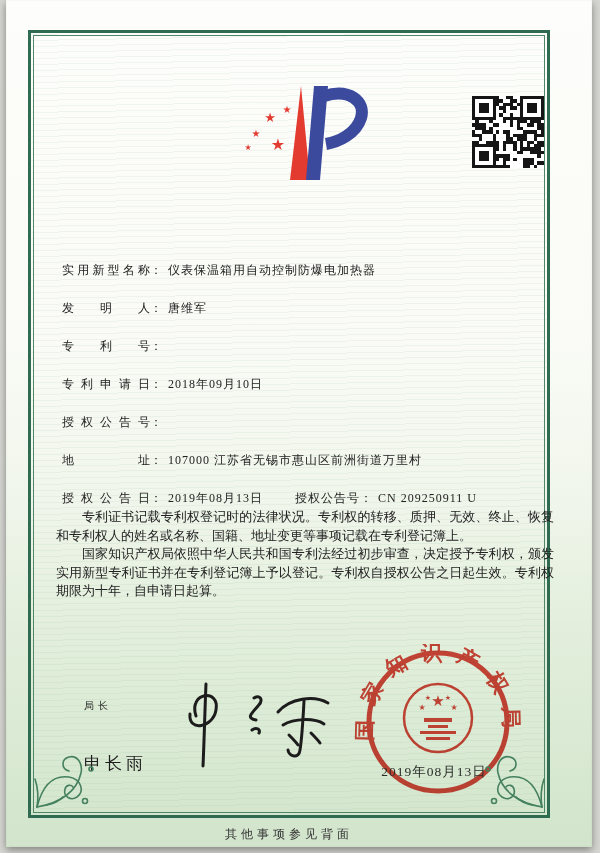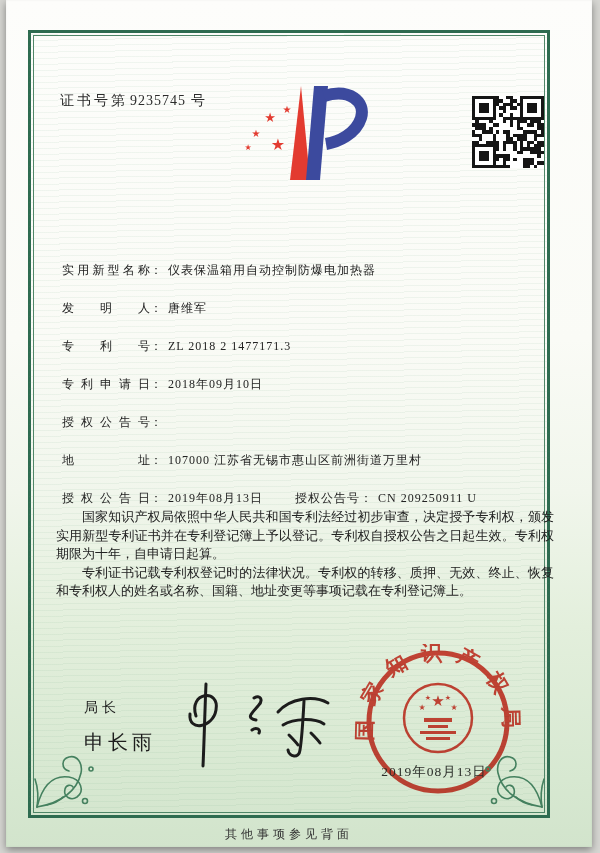--- a/index.html
+++ b/index.html
@@ -48,22 +48,22 @@
   .lbl{display:inline-block;width:88px;text-align:justify;text-align-last:justify;flex:0 0 88px;}
   .colon{margin-right:6px;}
   .val{letter-spacing:1px;white-space:nowrap;}
   .grant-right{position:absolute;left:233px;top:0;display:flex;align-items:baseline;}
   .grant-right .lbl2{letter-spacing:1px;}
   .paras{
     position:absolute;left:50px;top:508px;width:498px;
     font-size:13px;line-height:18.5px;color:#222;text-align:justify;
   }
   .paras p{margin:0;text-indent:2em;}
-  .sig-title{position:absolute;left:78px;top:699px;font-size:14px;letter-spacing:4px;color:#1e1e1e;}
-  .sig-name{position:absolute;left:78px;top:729px;font-size:20px;letter-spacing:4px;color:#1e1e1e;}
+  .sig-title{position:absolute;left:78px;top:699px;font-size:10px;letter-spacing:4px;color:#1e1e1e;}
+  .sig-name{position:absolute;left:78px;top:752px;font-size:17px;letter-spacing:4px;color:#1e1e1e;}
   .sig-script{position:absolute;left:162px;top:676px;}
   .seal{position:absolute;left:344px;top:644px;mix-blend-mode:multiply;}
   .page-info{
     position:absolute;left:22px;top:795px;width:522px;text-align:center;
     font-size:12px;color:#222;letter-spacing:2px;
   }
   .back-note{
     position:absolute;left:22px;top:826px;width:522px;text-align:center;
     font-size:12px;color:#333;letter-spacing:4px;
   }
@@ -74,23 +74,20 @@
 </head>
 <body>
 
 <div class="paper">
 
   <div class="frame">
     <div class="frame-inner"></div>
   </div>
   <div class="waves"></div>
 
-  <div class="cert-no">
-    <span>证书号第</span><span class="num">9235745</span><span>号</span>
-  </div>
 
   <svg class="logo" viewBox="0 0 130 104">
     <polygon points="61,4 50,98 70,98" fill="#e33b30"></polygon>
     <polygon points="74,4 88,4 80,98 66,98" fill="#3c4a9e"></polygon>
     <path d="M84,14 C110,6 126,20 121,36 C116,52 98,60 86,62" stroke="#3c4a9e" stroke-width="12" fill="none"></path>
     <text x="30" y="40" font-size="13" fill="#e33b30" text-anchor="middle">★</text>
     <text x="47" y="31" font-size="10" fill="#e33b30" text-anchor="middle">★</text>
     <text x="16" y="55" font-size="10" fill="#e33b30" text-anchor="middle">★</text>
     <text x="8" y="68" font-size="8" fill="#e33b30" text-anchor="middle">★</text>
     <text x="38" y="68" font-size="16" fill="#e33b30" text-anchor="middle">★</text>
@@ -355,21 +352,20 @@
         <span class="val">仪表保温箱用自动控制防爆电加热器</span>
     </div>
     <div class="frow">
       <span class="lbl">发明人</span>
         <span class="colon">：</span>
         <span class="val">唐维军</span>
     </div>
     <div class="frow">
       <span class="lbl">专利号</span>
         <span class="colon">：</span>
-        <span class="val">ZL 2018 2 1477171.3</span>
     </div>
     <div class="frow">
       <span class="lbl">专利申请日</span>
         <span class="colon">：</span>
         <span class="val">2018年09月10日</span>
     </div>
     <div class="frow">
       <span class="lbl">授权公告号</span>
         <span class="colon">：</span>
     </div>
@@ -384,22 +380,22 @@
         <span class="val">2019年08月13日</span>
       <span class="grant-right">
         <span class="lbl2">授权公告号</span>
           <span class="colon">：</span>
           <span class="val">CN 209250911 U</span>
       </span>
     </div>
   </div>
 
   <div class="paras">
+    <p>专利证书记载专利权登记时的法律状况。专利权的转移、质押、无效、终止、恢复和专利权人的姓名或名称、国籍、地址变更等事项记载在专利登记簿上。</p>
     <p>国家知识产权局依照中华人民共和国专利法经过初步审查，决定授予专利权，颁发实用新型专利证书并在专利登记簿上予以登记。专利权自授权公告之日起生效。专利权期限为十年，自申请日起算。</p>
-    <p>专利证书记载专利权登记时的法律状况。专利权的转移、质押、无效、终止、恢复和专利权人的姓名或名称、国籍、地址变更等事项记载在专利登记簿上。</p>
   </div>
 
   <div class="sig-title">局长</div>
   <div class="sig-name">申长雨</div>
   <svg class="sig-script" width="170" height="95" viewBox="0 0 170 95">
     <g stroke="#1c1c1c" stroke-width="3" fill="none" stroke-linecap="round">
       <path d="M28,40 C20,16 52,12 48,34 C45,52 20,56 22,38"></path>
       <path d="M38,8 C37,30 36,70 35,90"></path>
       <path d="M86,22 C92,18 96,24 90,30 C83,38 78,42 88,44"></path>
       <path d="M84,54 C88,51 93,53 91,57"></path>

